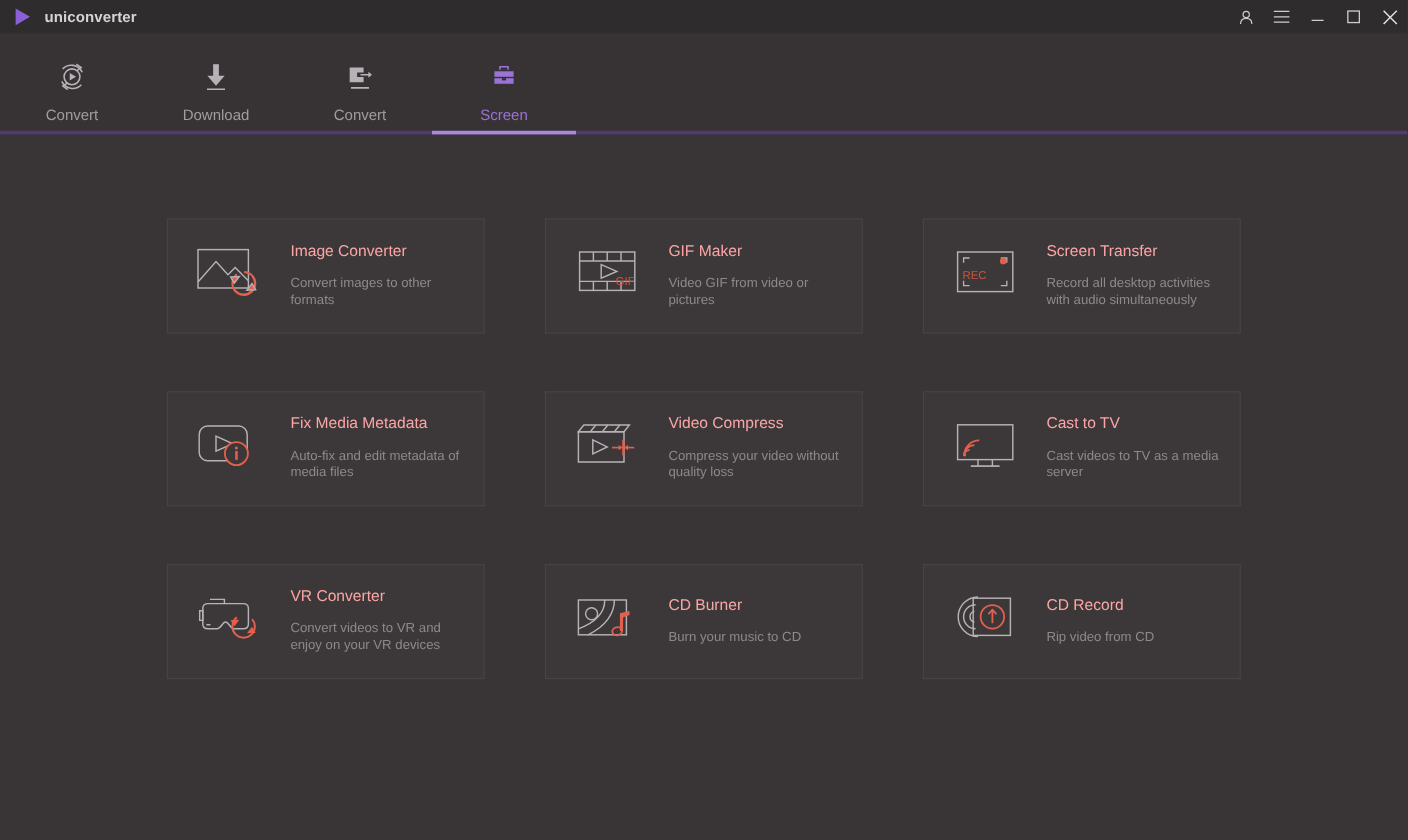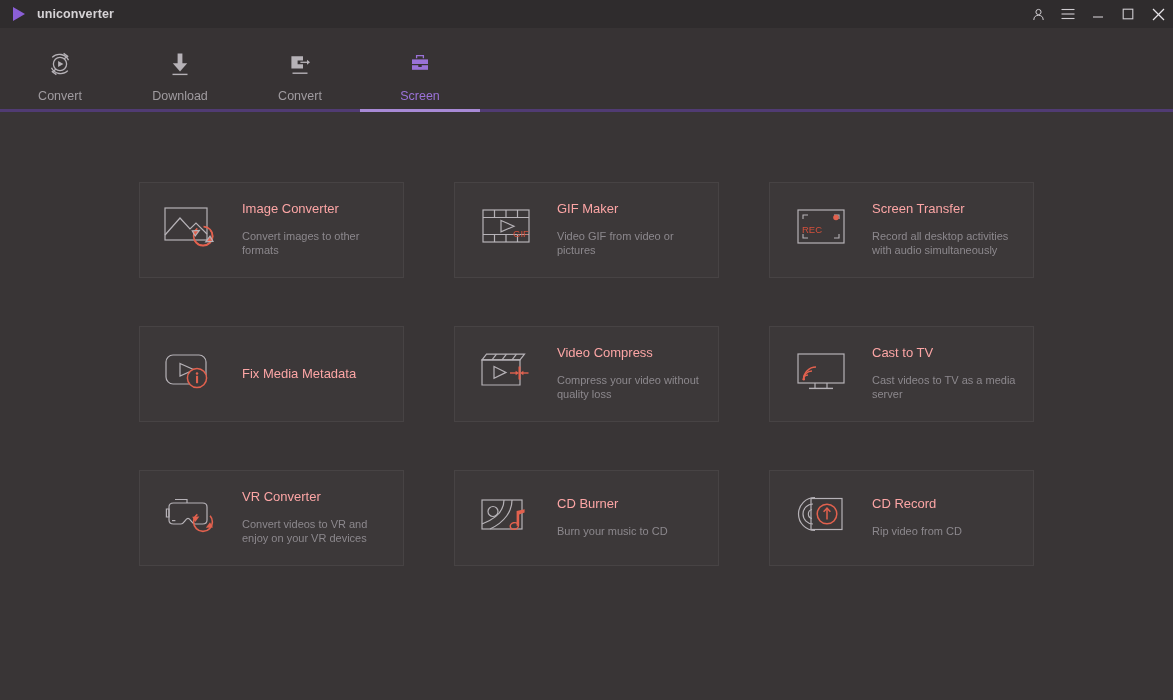--- a/index.html
+++ b/index.html
@@ -325,20 +325,21 @@
         <svg width="62" height="52" viewBox="0 0 62 52" fill="none" stroke="#b6b2b7" stroke-width="1.2">
           <rect x="5" y="10" width="40" height="29" rx="7"></rect>
           <path d="M19 18.5 L33 24.8 L19 31 Z"></path>
           <circle cx="36" cy="33" r="9.6" fill="#3c3839" stroke="#e2614e" stroke-width="1.5"></circle>
           <circle cx="36" cy="28.4" r="1.25" fill="#e2614e" stroke="none"></circle>
           <rect x="35" y="30.8" width="2.1" height="7.4" fill="#e2614e" stroke="none"></rect>
         </svg>
       </div>
       <div class="card-text">
         <div class="card-title">Fix Media Metadata</div>
+        <div class="card-desc">Auto-fix and edit metadata of media files</div>
       </div>
     </div>
 
     <div class="card">
       <div class="card-icon">
         <svg width="62" height="52" viewBox="0 0 62 52" fill="none" stroke="#b6b2b7" stroke-width="1.2">
           <path d="M6 14.8 L44 14.8 L44 40 L6 40 Z"></path>
           <path d="M6 14.8 L10.5 9.2 L48.5 9.2 L44 14.8 Z"></path>
           <line x1="16" y1="14.8" x2="20.5" y2="9.2"></line>
           <line x1="26" y1="14.8" x2="30.5" y2="9.2"></line>

